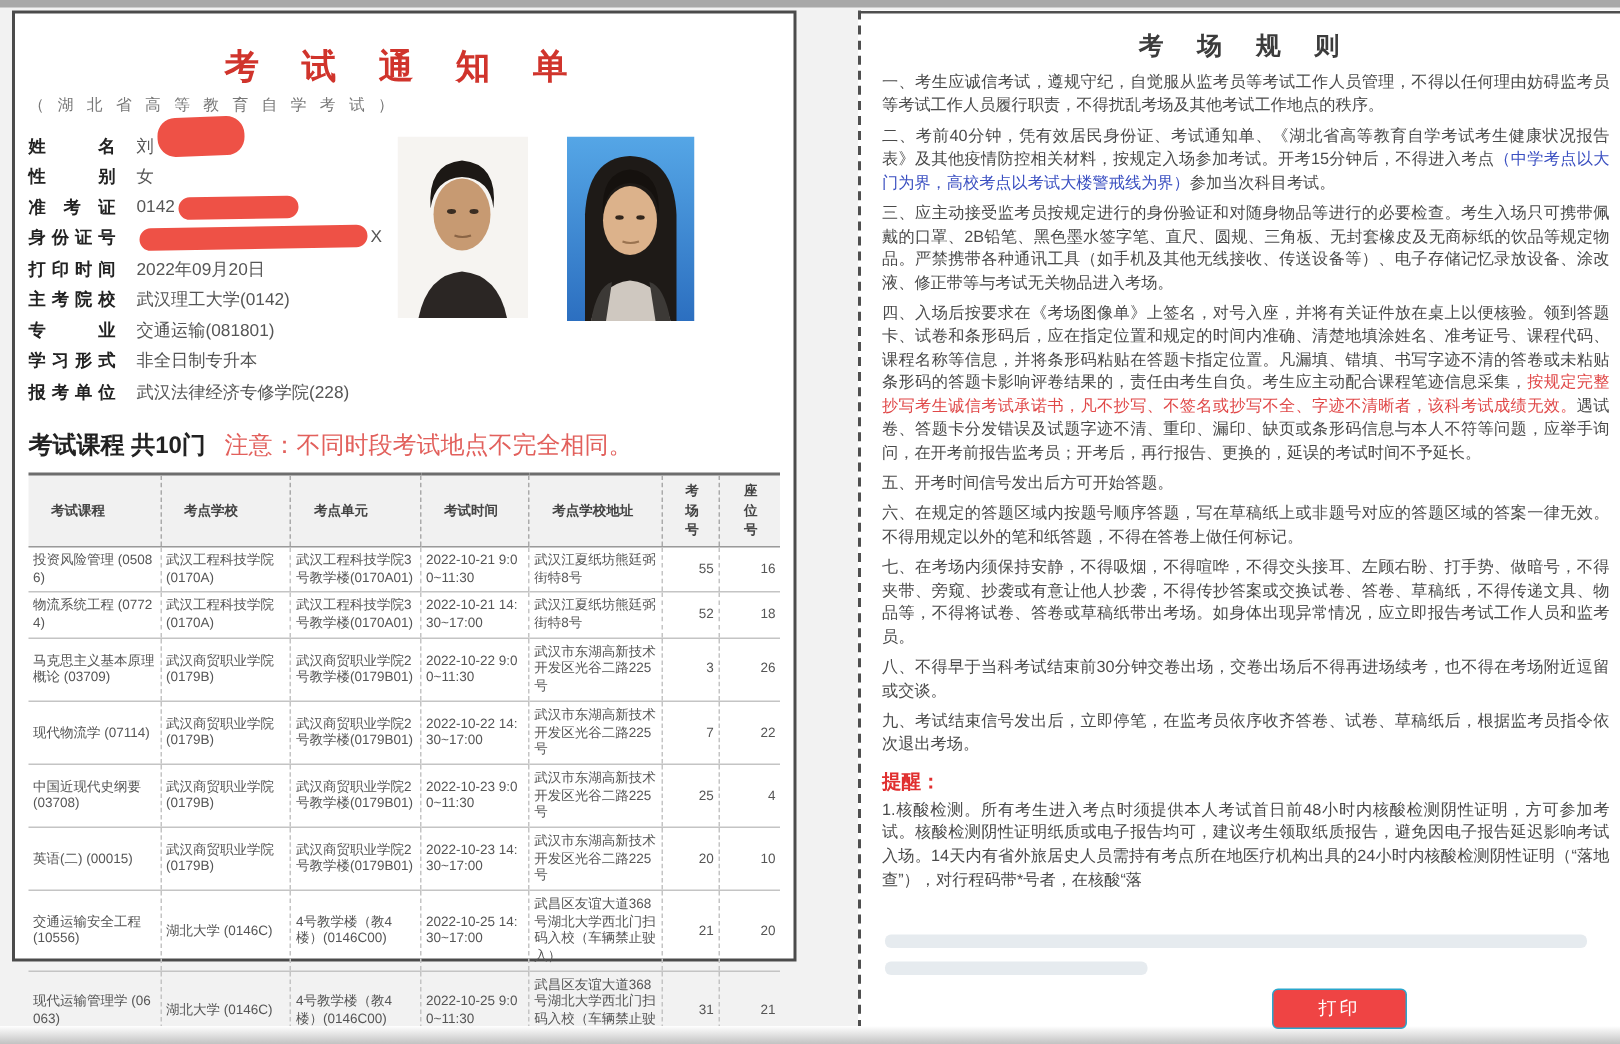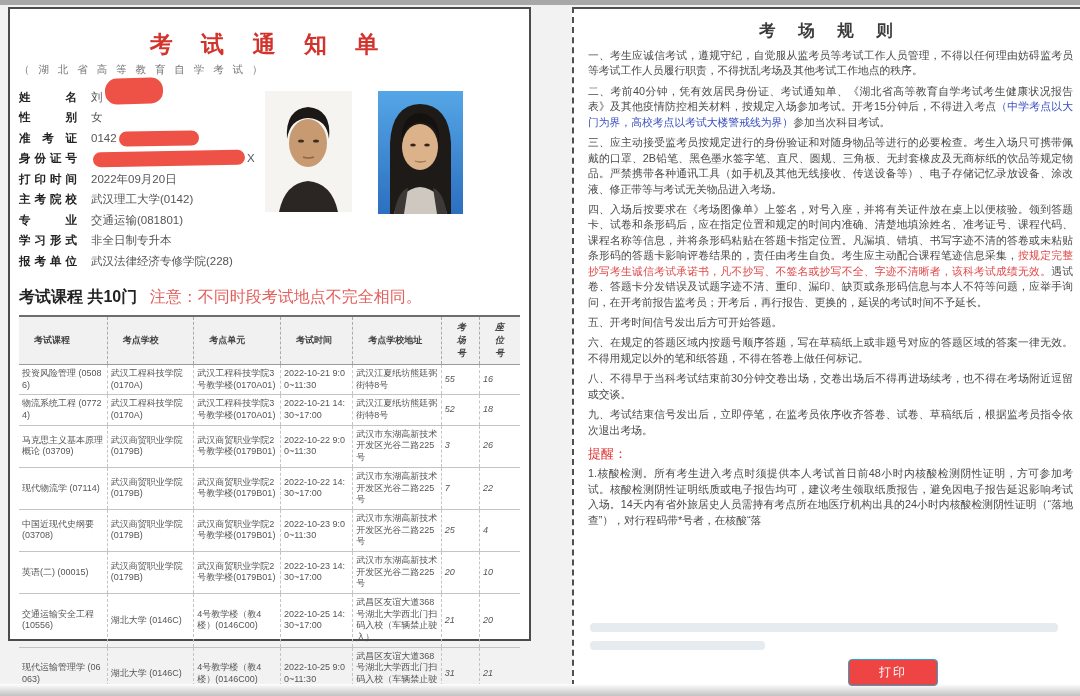--- a/index.html
+++ b/index.html
@@ -36,33 +36,33 @@
 
   table.exam { width:100%; border-collapse:collapse; margin-top:7px;
                font-size:9px; color:#555; table-layout:fixed; }
   table.exam th { background:#f1f1f1; color:#444; font-weight:bold; text-align:left;
                   border-top:2px solid #6d6d6d; border-bottom:1px solid #9a9a9a;
                   border-left:1px dashed #aaa; padding:4px 15px; }
   table.exam td { border-bottom:1px solid #c4c4c4; border-left:1px dashed #c4c4c4;
                   padding:3px 3px; line-height:1.3; word-break:break-all; vertical-align:middle; }
   table.exam tr > *:first-child { border-left:none; }
   table.exam tr:last-child td { border-bottom:2px solid #6d6d6d; }
-  table.exam td.ctr, table.exam th.ctr { text-align:left;font-style:italic; }
+  table.exam td.ctr, table.exam th.ctr { text-align:right; }
 
   
   .right-page { position:absolute; left:572px; top:7px; width:517px; height:689px;
                 background:#fff; border-left:2px dashed #4f4f4f; border-right:2px dashed #4f4f4f;
                 border-top:2px solid #4f4f4f; padding:8px 14px 0 14px; overflow:hidden; }
   .rp-title { text-align:center; color:#3c3c3c; font-weight:bold; font-size:16.5px;
               letter-spacing:9px; margin-top:3px; margin-bottom:6px; }
   .rule { font-size:10.8px; line-height:1.43; color:#4a4a4a; text-align:justify; margin:5px 0; }
   .c-n { color:#4a4a4a; }
   .c-blue { color:#3a4fc1; }
   .c-red { color:#e04848; }
-  .reminder-h { color:#e02f2f; font-weight:normal; font-size:13px; margin-top:7px; }
+  .reminder-h { color:#e02f2f; font-weight:bold; font-size:13px; margin-top:7px; }
   .reminder-t { font-size:10.8px; line-height:1.45; color:#4a4a4a; text-align:justify; margin-top:3px; }
 
   .faded-line { position:absolute; height:9px; border-radius:4px; background:#dde4e9; opacity:.75; }
   .fl-1 { left:16px; top:614px; width:468px; }
   .fl-2 { left:16px; top:632px; width:175px; }
   .fl-3 { left:16px; top:676px; width:300px; }
   .rp-fade { position:absolute; left:2px; right:2px; bottom:0; height:66px;
              background:linear-gradient(rgba(255,255,255,0), #ffffff 55%); }
 
   .print-btn { position:absolute; left:274px; top:650px; width:90px; height:27px;
@@ -265,20 +265,21 @@
 
 <div class="right-page">
   <div class="rp-title">考 场 规 则</div>
   <div>
       <p class="rule"><span class="c-n">一、考生应诚信考试，遵规守纪，自觉服从监考员等考试工作人员管理，不得以任何理由妨碍监考员等考试工作人员履行职责，不得扰乱考场及其他考试工作地点的秩序。</span></p>
       <p class="rule"><span class="c-n">二、考前40分钟，凭有效居民身份证、考试通知单、《湖北省高等教育自学考试考生健康状况报告表》及其他疫情防控相关材料，按规定入场参加考试。开考15分钟后，不得进入考点</span><span class="c-blue">（中学考点以大门为界，高校考点以考试大楼警戒线为界）</span><span class="c-n">参加当次科目考试。</span></p>
       <p class="rule"><span class="c-n">三、应主动接受监考员按规定进行的身份验证和对随身物品等进行的必要检查。考生入场只可携带佩戴的口罩、2B铅笔、黑色墨水签字笔、直尺、圆规、三角板、无封套橡皮及无商标纸的饮品等规定物品。严禁携带各种通讯工具（如手机及其他无线接收、传送设备等）、电子存储记忆录放设备、涂改液、修正带等与考试无关物品进入考场。</span></p>
       <p class="rule"><span class="c-n">四、入场后按要求在《考场图像单》上签名，对号入座，并将有关证件放在桌上以便核验。领到答题卡、试卷和条形码后，应在指定位置和规定的时间内准确、清楚地填涂姓名、准考证号、课程代码、课程名称等信息，并将条形码粘贴在答题卡指定位置。凡漏填、错填、书写字迹不清的答卷或未粘贴条形码的答题卡影响评卷结果的，责任由考生自负。考生应主动配合课程笔迹信息采集，</span><span class="c-red">按规定完整抄写考生诚信考试承诺书，凡不抄写、不签名或抄写不全、字迹不清晰者，该科考试成绩无效。</span><span class="c-n">遇试卷、答题卡分发错误及试题字迹不清、重印、漏印、缺页或条形码信息与本人不符等问题，应举手询问，在开考前报告监考员；开考后，再行报告、更换的，延误的考试时间不予延长。</span></p>
       <p class="rule"><span class="c-n">五、开考时间信号发出后方可开始答题。</span></p>
       <p class="rule"><span class="c-n">六、在规定的答题区域内按题号顺序答题，写在草稿纸上或非题号对应的答题区域的答案一律无效。不得用规定以外的笔和纸答题，不得在答卷上做任何标记。</span></p>
+      <p class="rule"><span class="c-n">七、在考场内须保持安静，不得吸烟，不得喧哗，不得交头接耳、左顾右盼、打手势、做暗号，不得夹带、旁窥、抄袭或有意让他人抄袭，不得传抄答案或交换试卷、答卷、草稿纸，不得传递文具、物品等，不得将试卷、答卷或草稿纸带出考场。如身体出现异常情况，应立即报告考试工作人员和监考员。</span></p>
       <p class="rule"><span class="c-n">八、不得早于当科考试结束前30分钟交卷出场，交卷出场后不得再进场续考，也不得在考场附近逗留或交谈。</span></p>
       <p class="rule"><span class="c-n">九、考试结束信号发出后，立即停笔，在监考员依序收齐答卷、试卷、草稿纸后，根据监考员指令依次退出考场。</span></p>
     </div>
 
   <div class="reminder-h">提醒：</div>
   <div class="reminder-t">1.核酸检测。所有考生进入考点时须提供本人考试首日前48小时内核酸检测阴性证明，方可参加考试。核酸检测阴性证明纸质或电子报告均可，建议考生领取纸质报告，避免因电子报告延迟影响考试入场。14天内有省外旅居史人员需持有考点所在地医疗机构出具的24小时内核酸检测阴性证明（“落地查”），对行程码带*号者，在核酸“落</div>
 
   <div class="rp-fade"></div>
   <div class="faded-line fl-1"></div>
   <div class="faded-line fl-2"></div>

